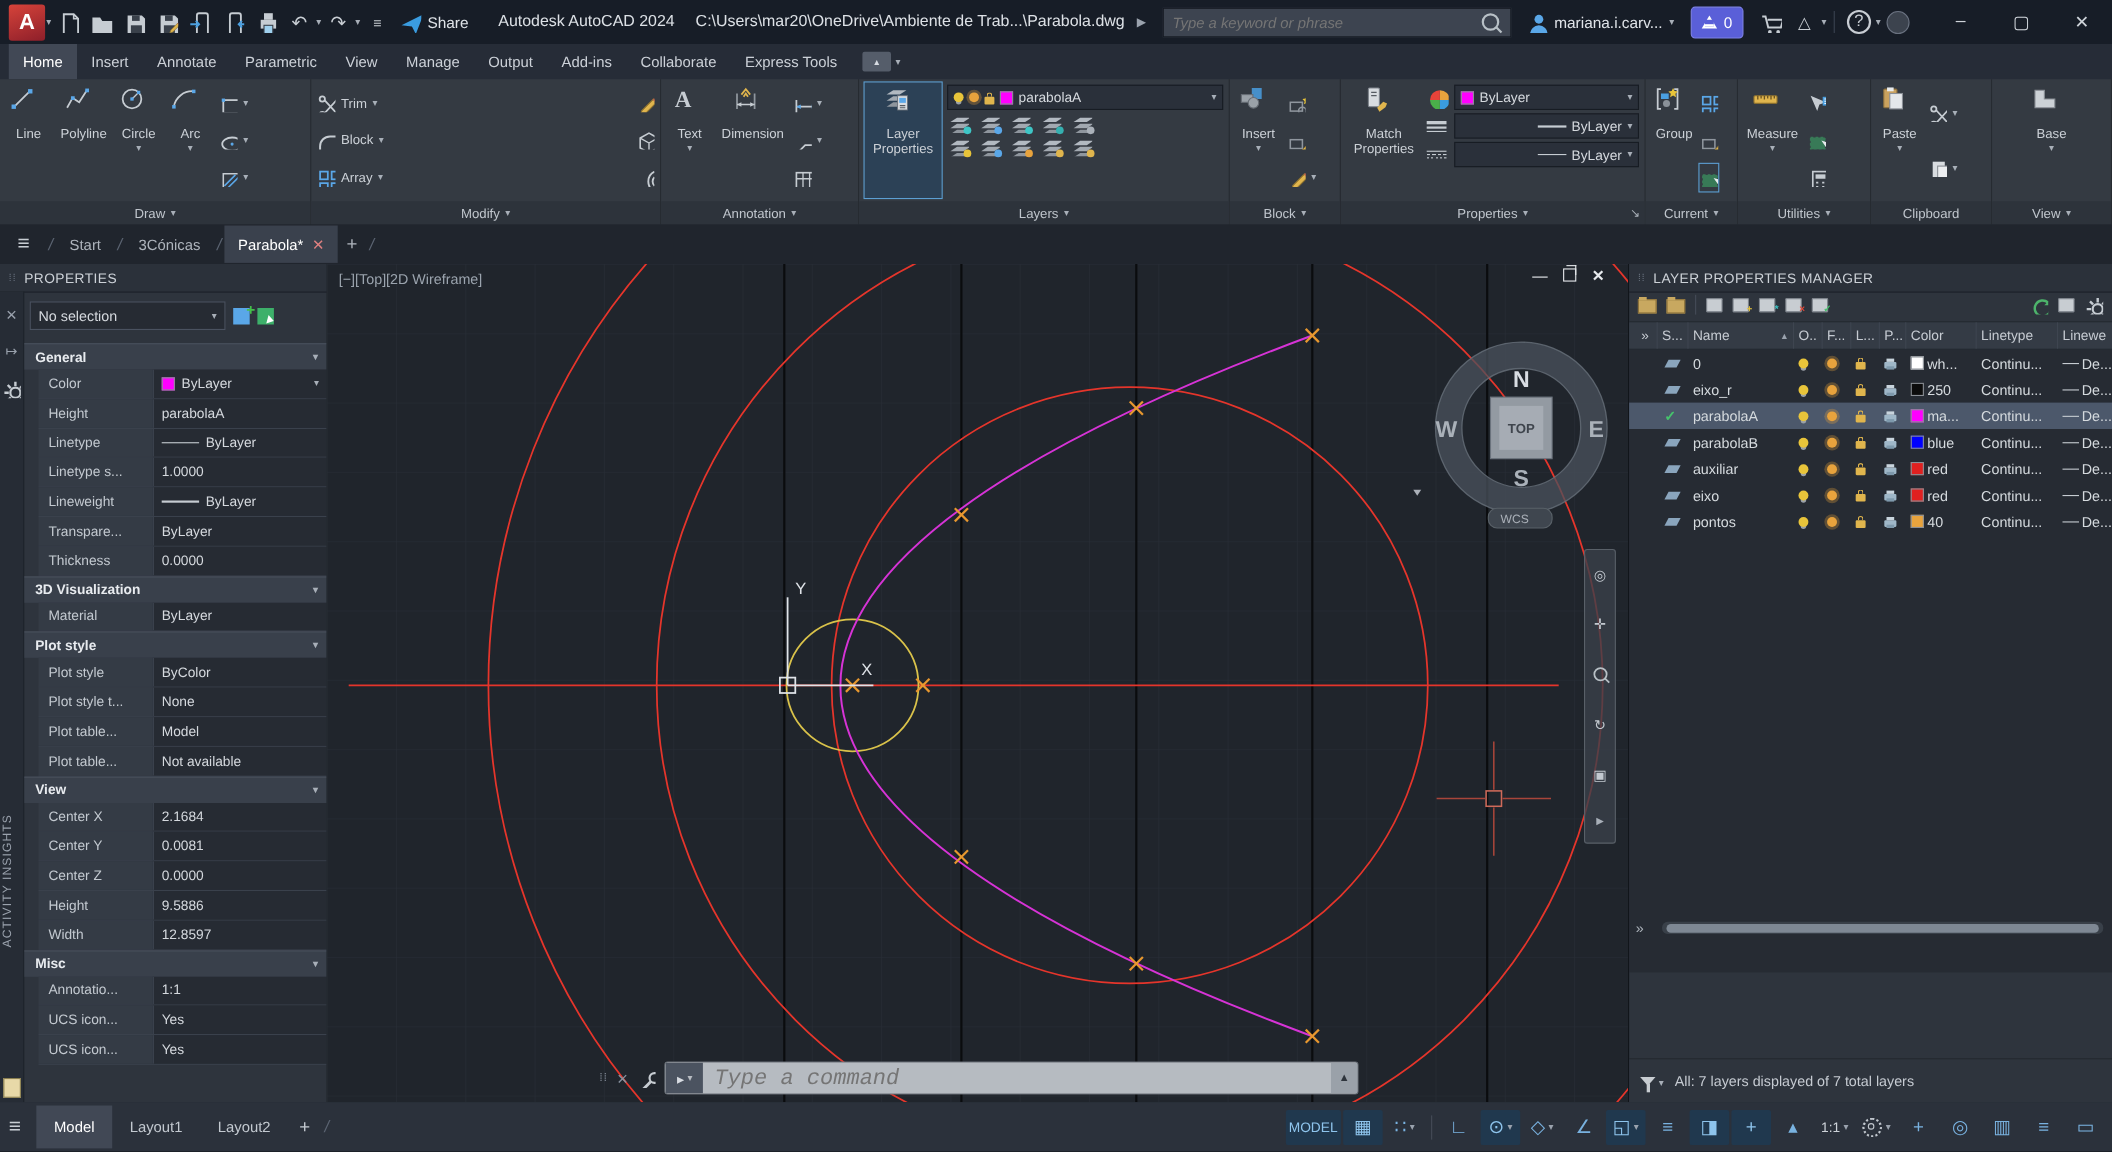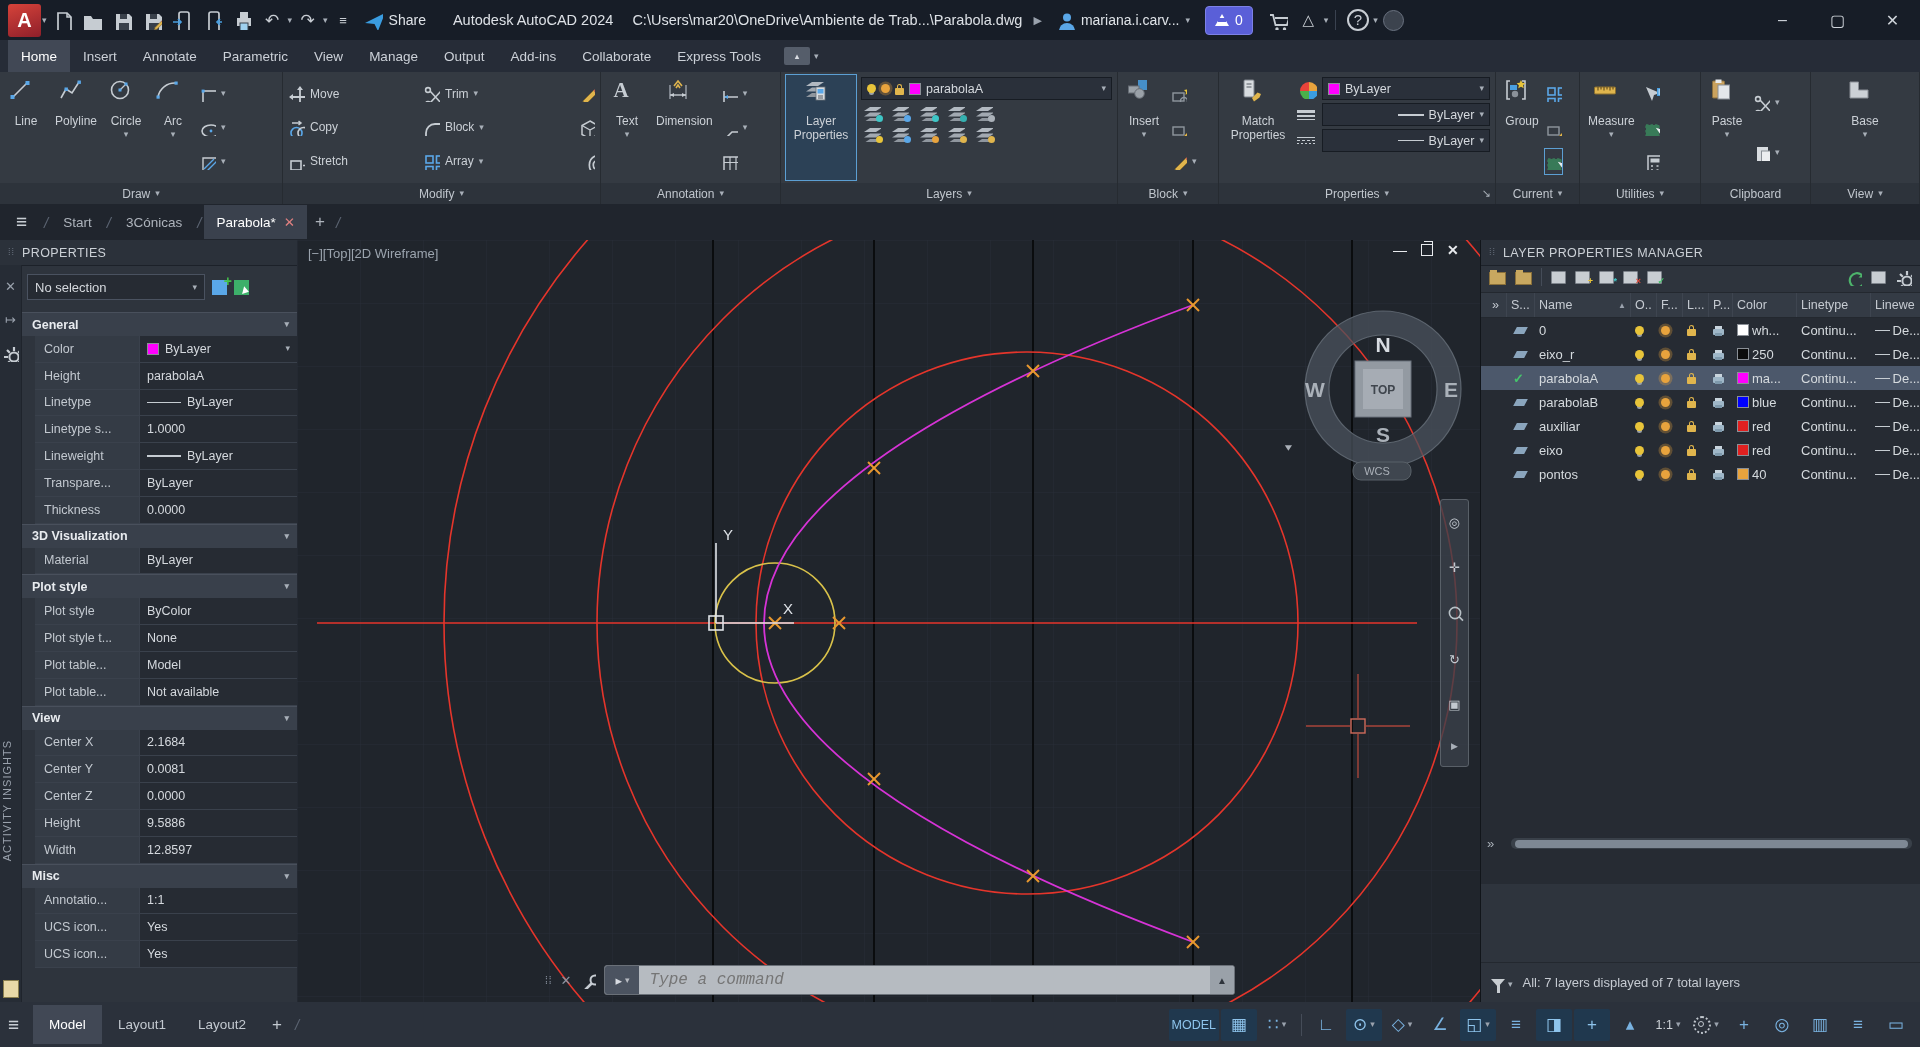--- a/index.html
+++ b/index.html
@@ -86,21 +86,21 @@
   .vplabel{position:absolute;left:11px;top:6px;color:#9ba4ae;font-size:13px;}
   .vpctrl{position:absolute;left:1096px;top:2px;display:flex;gap:14px;color:#e8ebee;font-size:14px;align-items:center;}
   .irestore{width:10px;height:10px;border:1.5px solid #e8ebee;position:relative;display:inline-block;}
   .irestore::before{content:"";position:absolute;left:2px;top:-4px;width:8px;height:8px;border:1.5px solid #e8ebee;border-bottom:none;border-left:none;}
   .navbar{position:absolute;left:1143px;top:259px;width:27px;height:266px;background:rgba(58,64,74,.78);border:1px solid #596068;border-radius:3px;display:flex;flex-direction:column;align-items:center;justify-content:space-around;color:#c3c9d0;font-size:13px;}
   .navbar .mag{margin:0;transform:scale(.8);}
   .cmdwrap{position:absolute;left:248px;top:724px;width:690px;height:32px;display:flex;align-items:center;gap:8px;}
   .cmdgrip{color:#8a93a0;font-size:10px;letter-spacing:1px;}
   .cmdbar{flex:1;height:28px;display:flex;align-items:stretch;border:1px solid #6a7078;background:#b6bbc1;border-radius:3px;overflow:hidden;}
   .cmdbtn{width:34px;background:#4b5360;color:#d8dce2;display:flex;align-items:center;justify-content:center;gap:3px;font-size:11px;}
-  .cmdbar input{flex:1;border:none;outline:none;background:transparent;font-style:italic;color:#343a40;font-size:16px;padding:0 10px;font-family:"Liberation Mono","DejaVu Sans Mono",monospace;}
+  .cmdbar input{flex:1;border:none;outline:none;background:transparent;font-style:italic;color:#343a40;font-size:20px;padding:0 10px;font-family:"Liberation Mono","DejaVu Sans Mono",monospace;}
   .cmdup{width:24px;background:#9aa1a9;color:#2e343c;display:flex;align-items:center;justify-content:center;font-size:10px;}
   
   #lpm{position:absolute;left:1480px;top:240px;width:440px;height:762px;background:#2e343d;border-left:1px solid #11151a;box-sizing:border-box;}
   .lpm-cur{display:flex;align-items:center;justify-content:space-between;padding:8px 8px 6px 10px;color:#d5d9de;font-size:13.5px;}
   .lsearch{width:150px;height:23px;background:#394049;border:1px solid #21262d;display:flex;align-items:center;}
   .lsearch input{flex:1;min-width:0;background:transparent;border:none;outline:none;color:#9aa2ad;font-size:12.5px;padding:0 6px;font-family:"Liberation Sans",sans-serif;}
   .lsearch .mag{transform:scale(.8);margin-right:4px;}
   .ltools{display:flex;align-items:center;gap:9px;padding:2px 8px 6px 8px;}
   .ltools .spacer{flex:1;}
   .sheet{width:13px;height:11px;background:#c8cdd2;border:1px solid #7e848c;position:relative;border-radius:1px;}
@@ -422,20 +422,24 @@
       </div>
   <div class="share">
         <svg class="ic">
           <use href="#s-plane"></use>
         </svg>
         <span>Share</span>
       </div>
   <span class="title-app">Autodesk AutoCAD 2024</span>
   <span class="title-path">C:\Users\mar20\OneDrive\Ambiente de Trab...\Parabola.dwg</span>
   <span style="color:#9aa2ad;margin-left:10px;font-size:11px">▶</span>
+  <div class="searchbox">
+    <input placeholder="Type a keyword or phrase" style="">
+    <span class="mag"></span>
+  </div>
   <div class="user">
     <svg class="ic">
           <use href="#s-user"></use>
           <circle cx="12" cy="7.5" r="4" fill="#5aa7e8"></circle>
           <path d="M4 21a8 8 0 0 1 16 0z" fill="#5aa7e8"></path>
         </svg>
     <span>mariana.i.carv...</span>
         <span class="caret">▾</span>
   </div>
   <div class="alert">
@@ -535,40 +539,20 @@
       </div>
     </div>
     <div class="plabel">
           <span>Draw</span>
           <span class="caret">▾</span>
         </div>
   </div>
 
   <div class="panel" style="width:318px">
     <div class="pbody" style="gap:2px">
-      <div class="smallcol" style="flex:1">
-        <div class="srow">
-              <svg>
-                <use href="#s-move"></use>
-              </svg>
-              <span>Move</span>
-            </div>
-        <div class="srow">
-              <svg>
-                <use href="#s-copy"></use>
-              </svg>
-              <span>Copy</span>
-            </div>
-        <div class="srow">
-              <svg>
-                <use href="#s-stretch"></use>
-              </svg>
-              <span>Stretch</span>
-            </div>
-      </div>
       <div class="smallcol" style="flex:1.15">
         <div class="srow">
               <svg>
                 <use href="#s-scissors"></use>
               </svg>
               <span>Trim</span>
               <span class="caret">▾</span>
             </div>
         <div class="srow">
               <svg>

